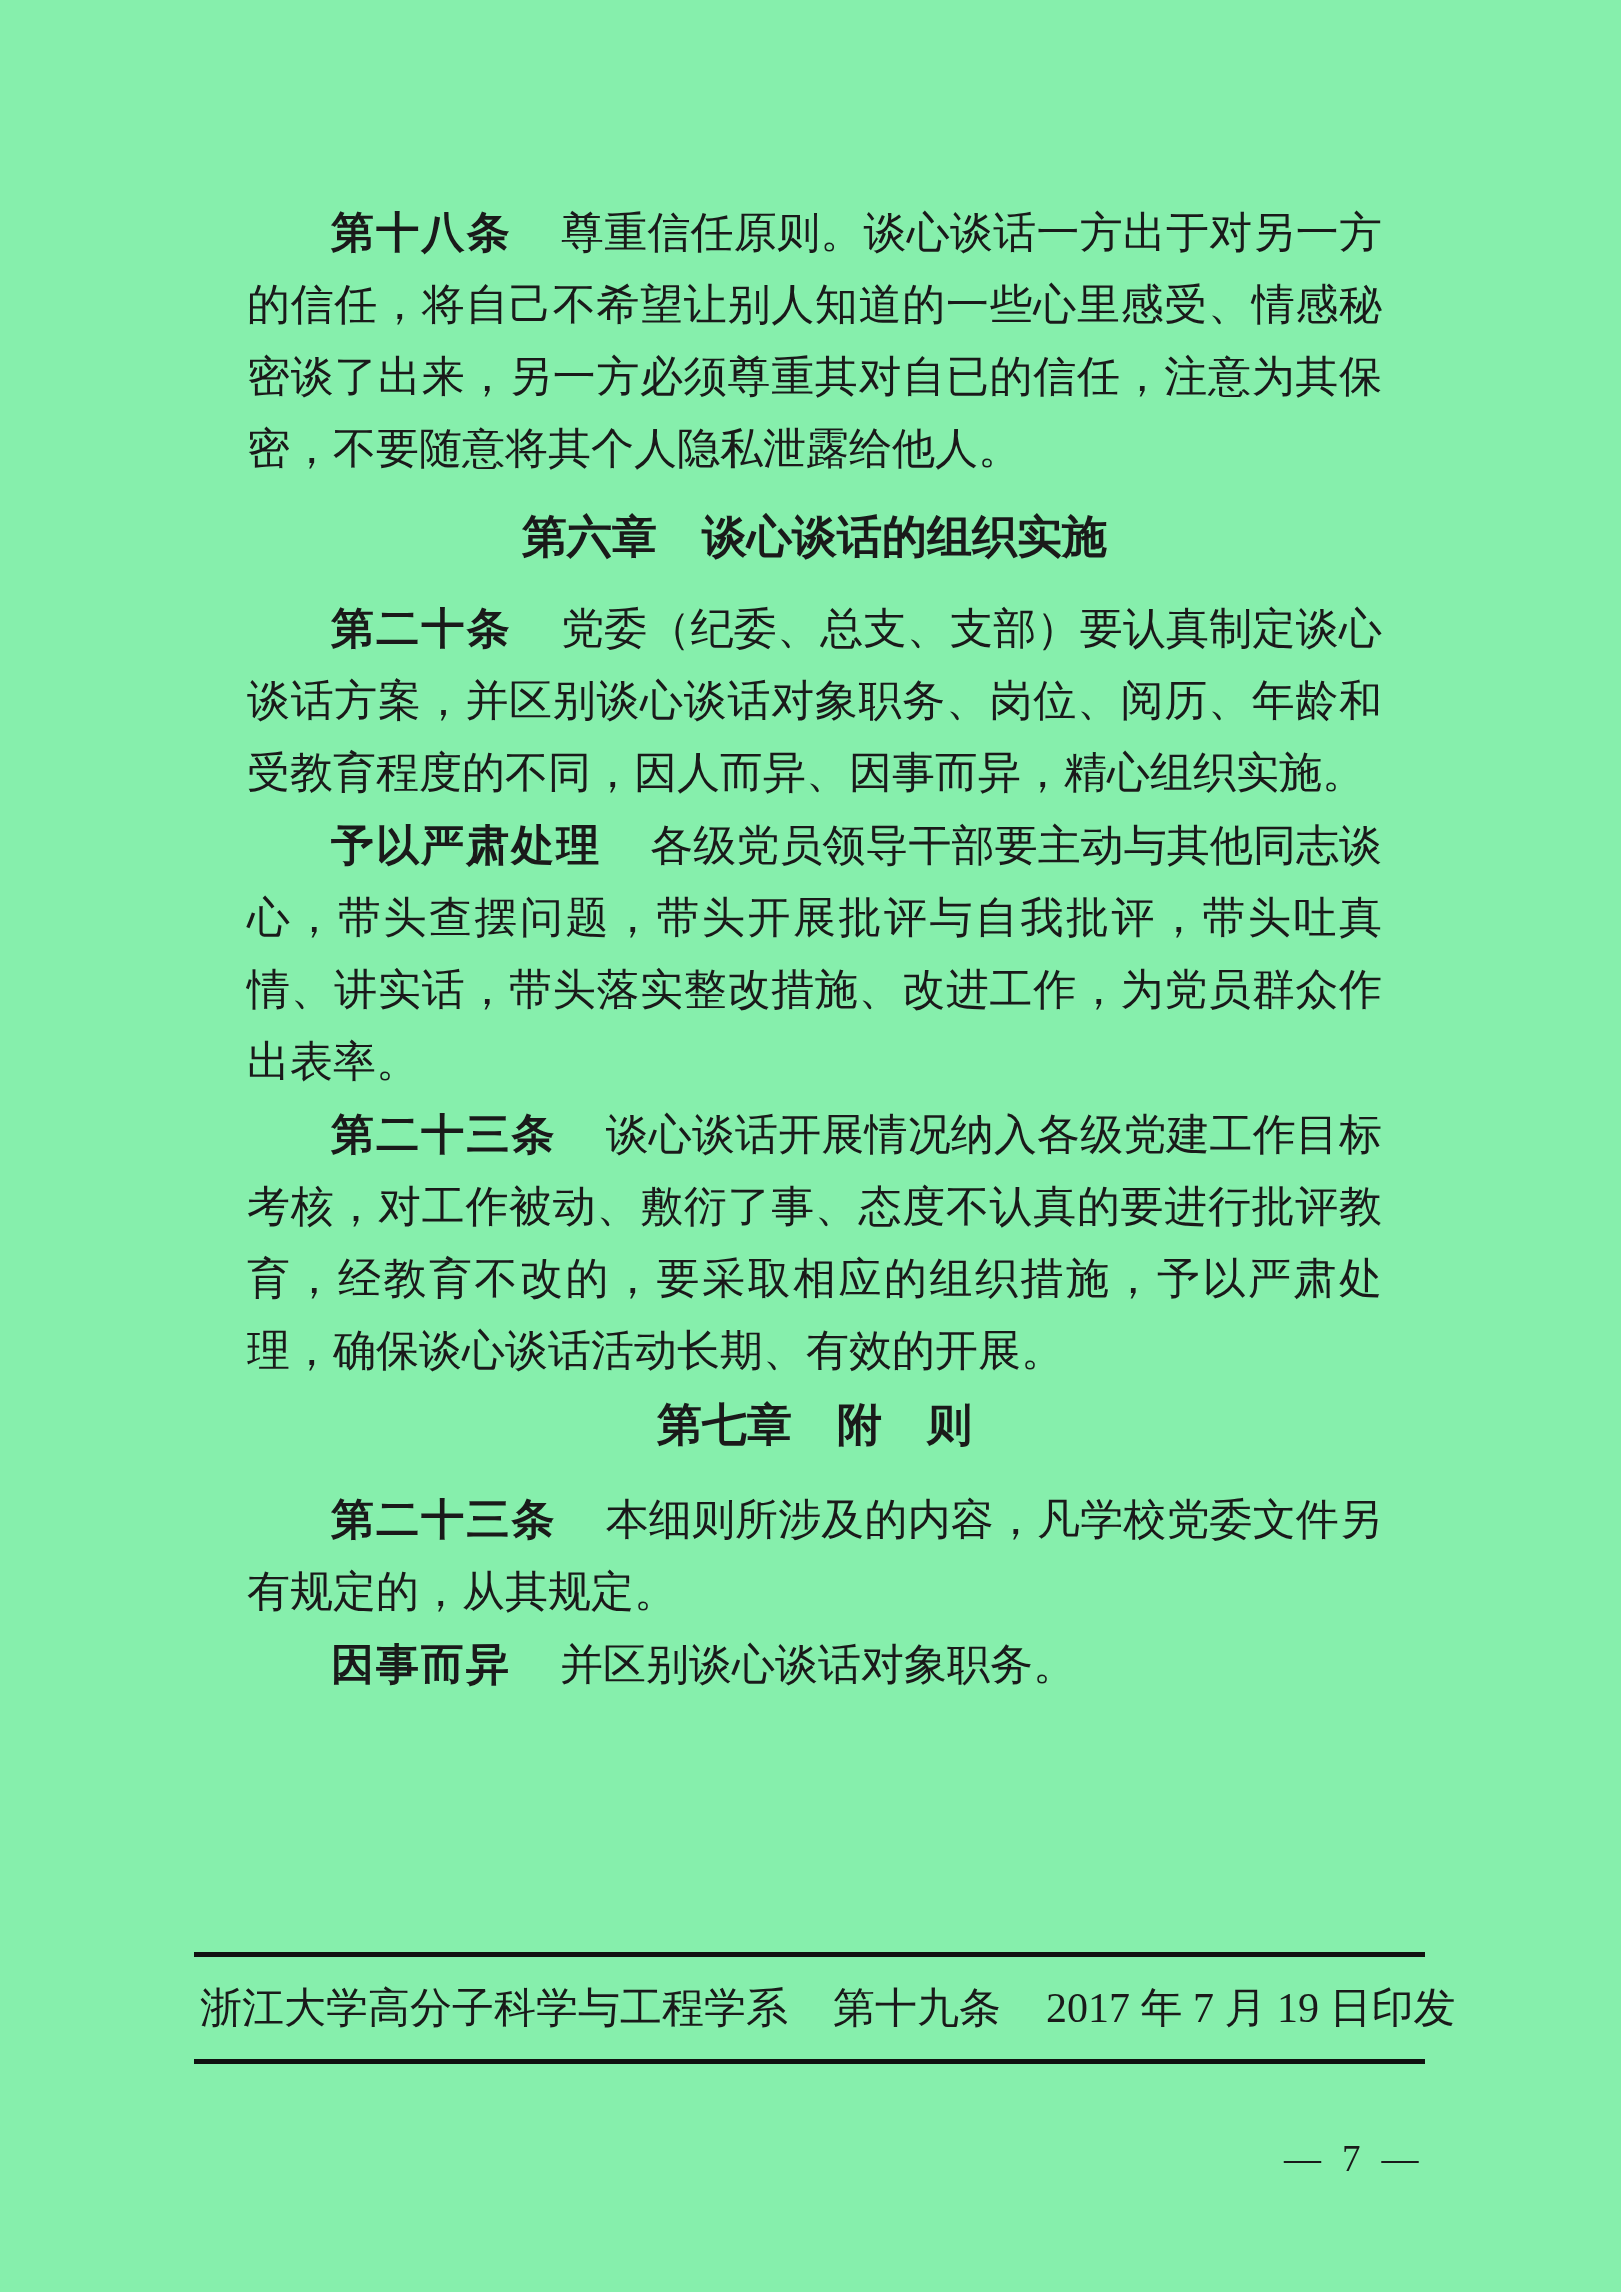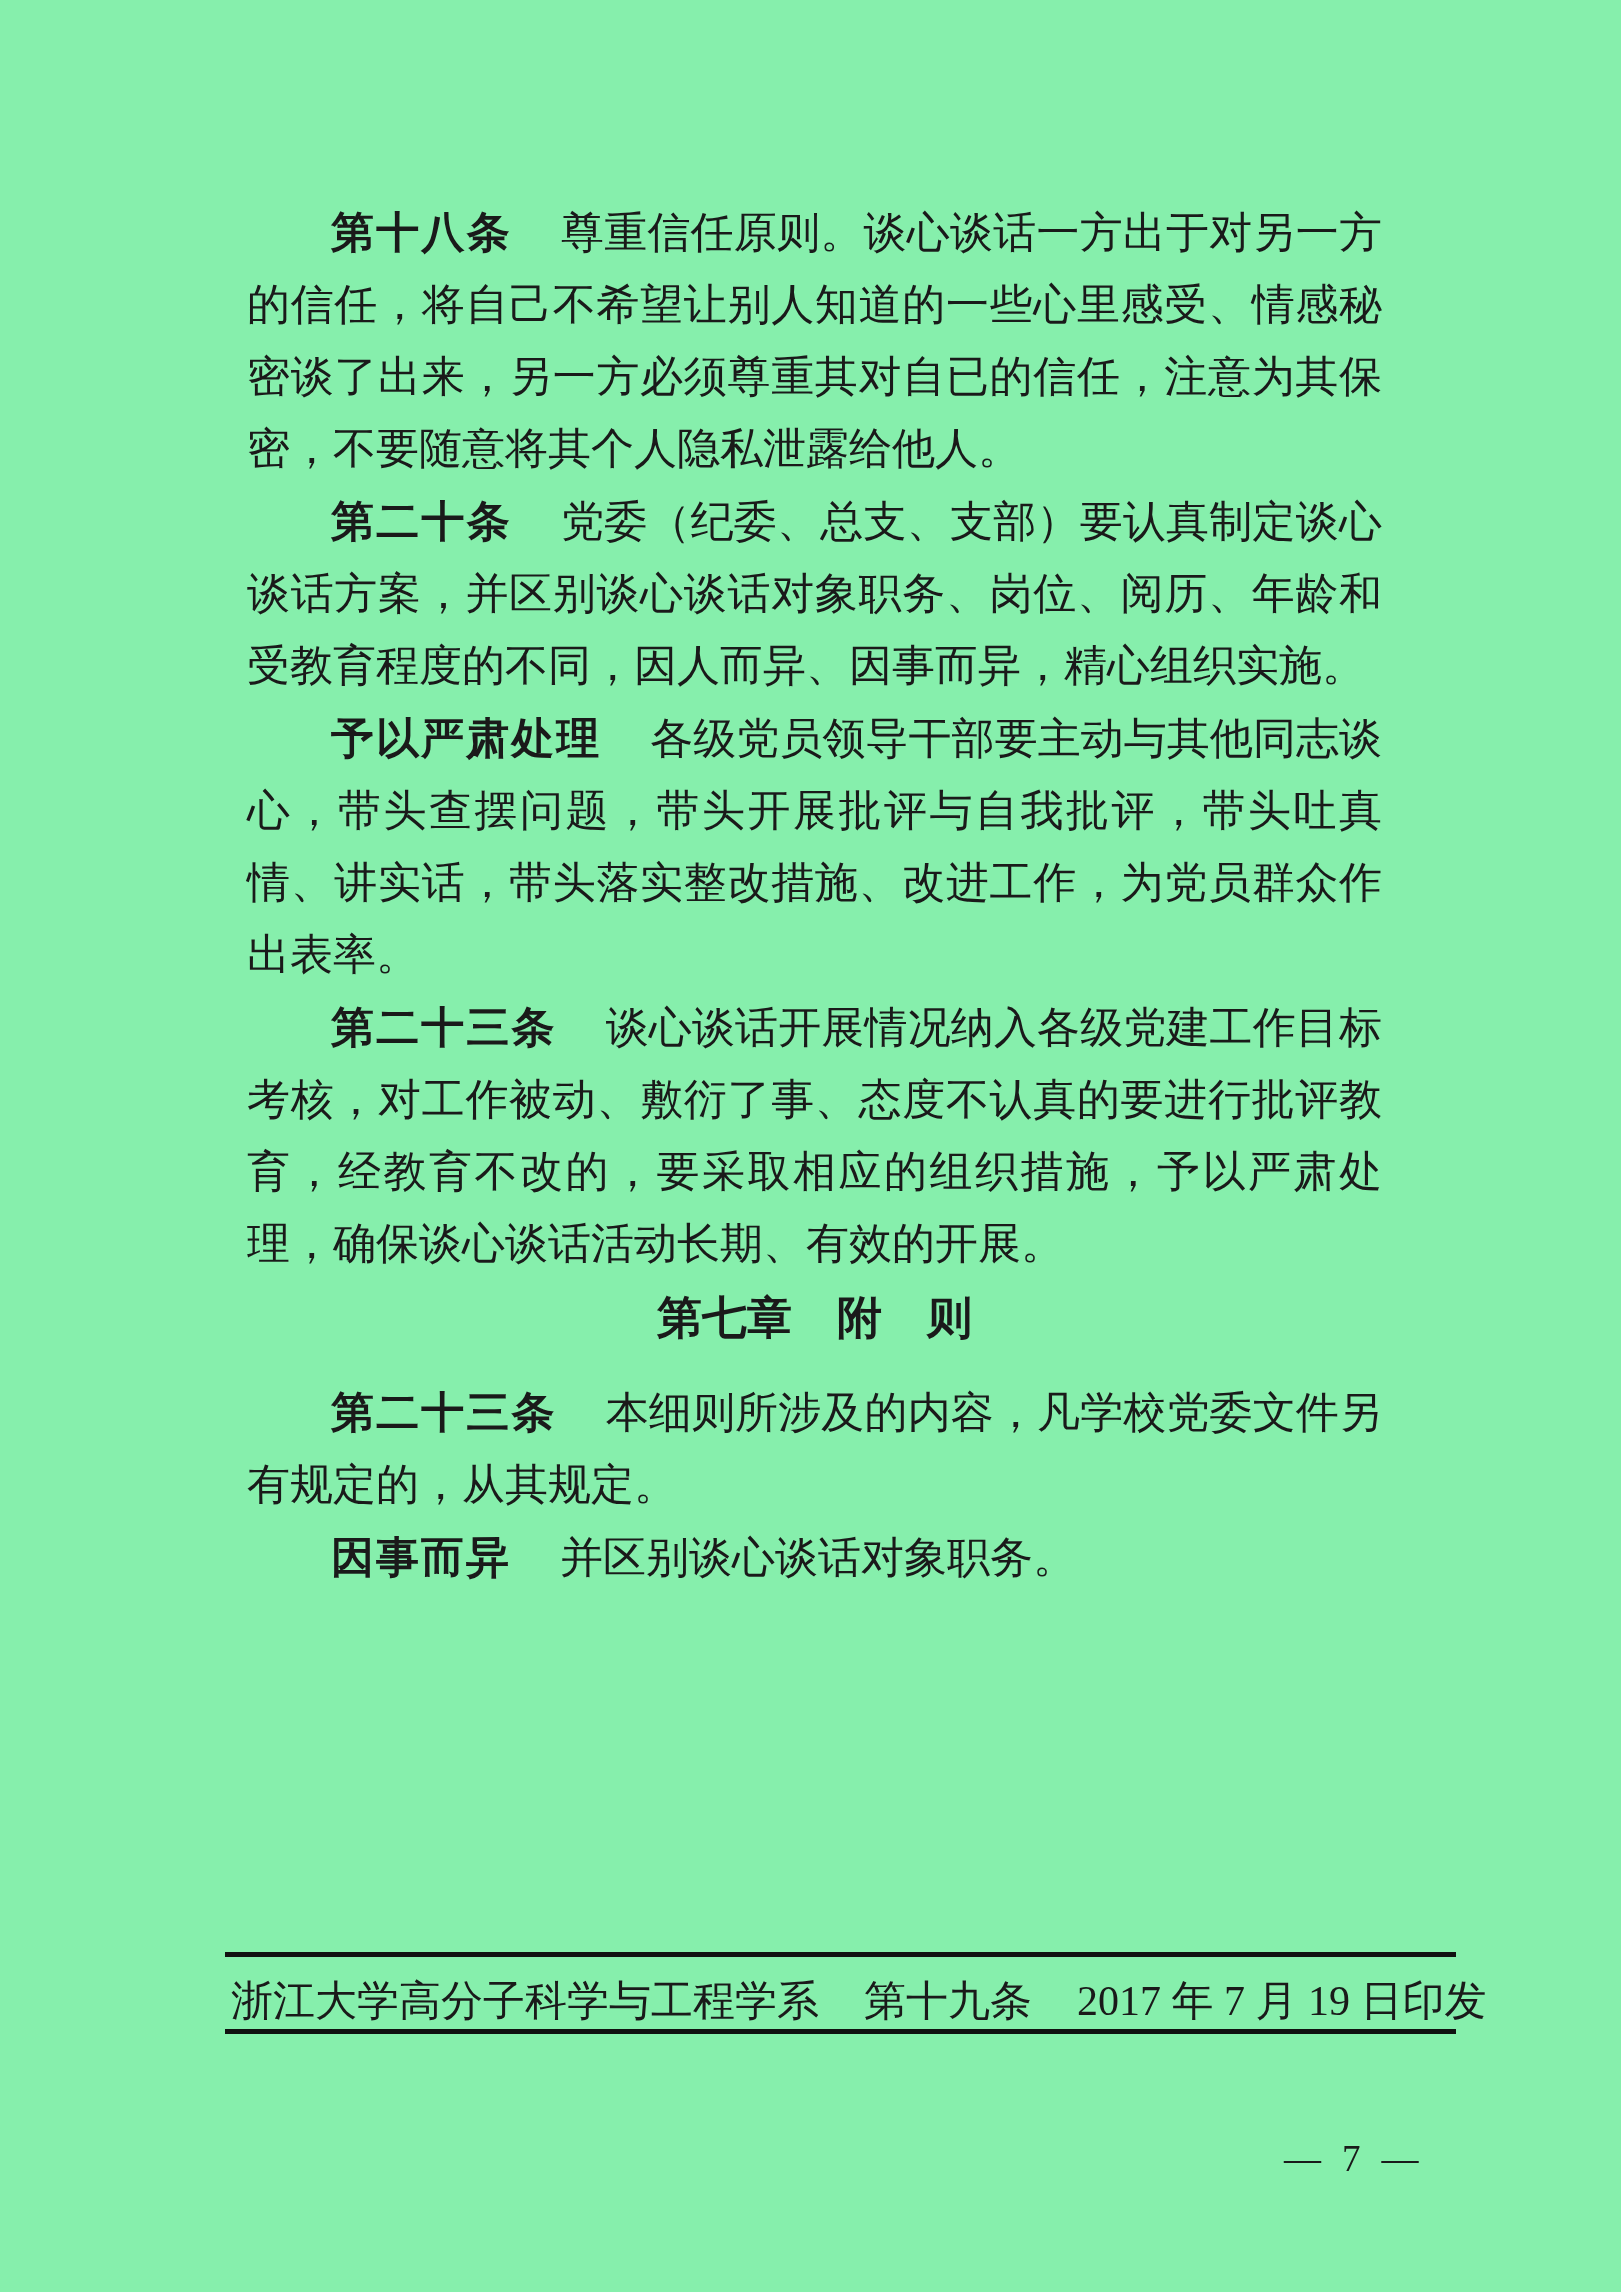--- a/index.html
+++ b/index.html
@@ -42,50 +42,50 @@
     margin: 15.7px 0 19.6px 0;
   }
   .chapter-heading.ch2 {
     margin: 2px 0 21.6px 0;
   }
   .footer-bar {
     position: absolute;
     left: 194px;
     top: 1952px;
     width: 1231px;
-    height: 82px;
+    height: 112px;
     border-top: 5.9px solid #111111;
     border-bottom: 5.9px solid #111111;
     display: flex;
-    align-items: flex-end;
+    align-items: center;
     padding-left: 5.9px;
     gap: 45px;
     font-size: 42px;
     white-space: nowrap;
-    margin-left: 31px;
   }
   .page-number {
     position: absolute;
     left: 1284px;
     top: 2137px;
     font-size: 37px;
     letter-spacing: 5.9px;
     white-space: nowrap;
   }
 </style>
 </head>
 <body>
 
 <div class="page">
 
   <div class="body-text">
 
     <p class="article"><span class="num">第十八条</span><span>尊重信任原则。谈心谈话一方出于对另一方的信任，将自己不希望让别人知道的一些心里感受、情感秘密谈了出来，另一方必须尊重其对自已的信任，注意为其保密，不要随意将其个人隐私泄露给他人。</span></p>
 
 
+    <div class="chapter-heading">第六章　谈心谈话的组织实施</div>
 
     <p class="article"><span class="num">第二十条</span><span>党委（纪委、总支、支部）要认真制定谈心谈话方案，并区别谈心谈话对象职务、岗位、阅历、年龄和受教育程度的不同，因人而异、因事而异，精心组织实施。</span></p>
 
     <p class="article"><span class="num">予以严肃处理</span><span>各级党员领导干部要主动与其他同志谈心，带头查摆问题，带头开展批评与自我批评，带头吐真情、讲实话，带头落实整改措施、改进工作，为党员群众作出表率。</span></p>
 
     <p class="article"><span class="num">第二十三条</span><span>谈心谈话开展情况纳入各级党建工作目标考核，对工作被动、敷衍了事、态度不认真的要进行批评教育，经教育不改的，要采取相应的组织措施，予以严肃处理，确保谈心谈话活动长期、有效的开展。</span></p>
 
     <div class="chapter-heading ch2">第七章　附　则</div>
 
     <p class="article"><span class="num">第二十三条</span><span>本细则所涉及的内容，凡学校党委文件另有规定的，从其规定。</span></p>

